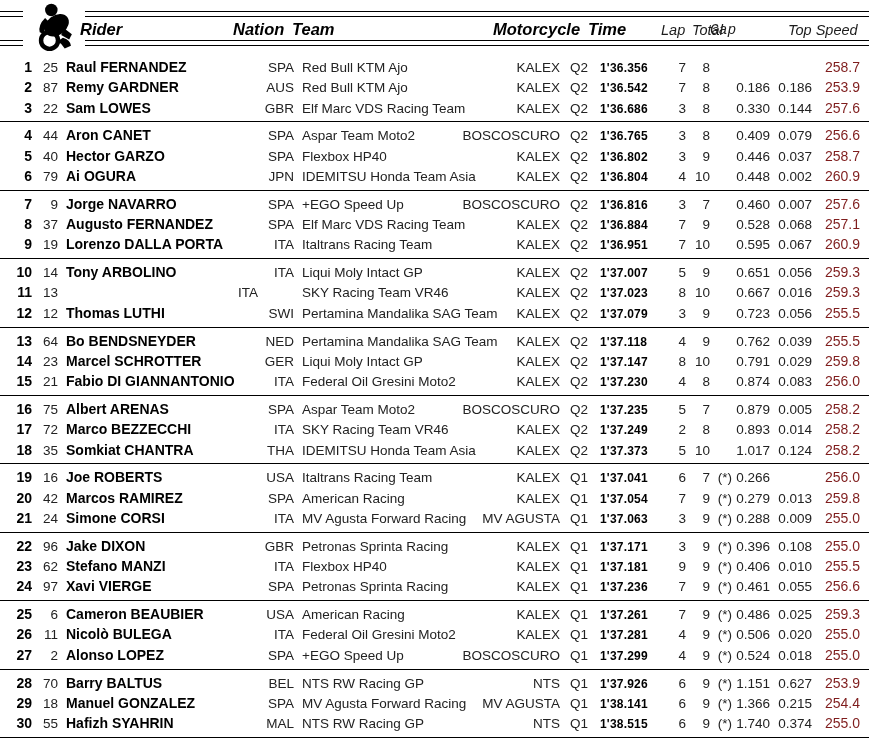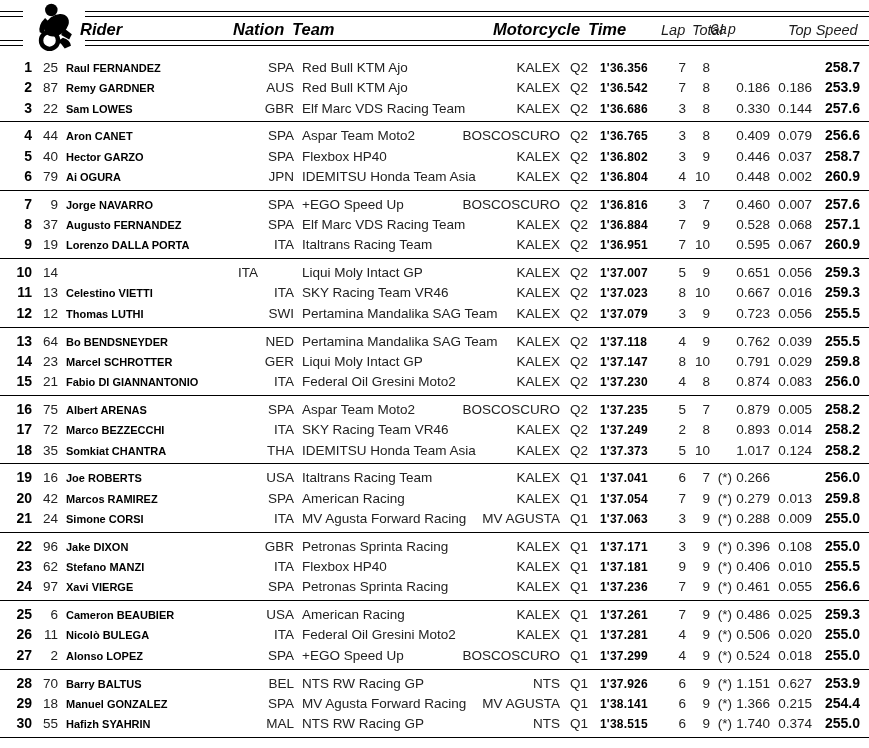--- a/index.html
+++ b/index.html
@@ -48,32 +48,32 @@
     display:grid;
     grid-template-columns:32px 26px 8px 192px 36px 8px 158px 100px 10px 24px 6px 64px 22px 24px 24px 36px 42px 48px;
     align-items:baseline;
     height:20.3px;
     line-height:20.3px;
     font-size:13.5px;
   }
   .c{white-space:nowrap;}
   .pos{text-align:right;font-weight:bold;font-size:14px;color:#000;}
   .num{text-align:right;color:#222;}
-  .name{grid-column:4;overflow:hidden;font-weight:bold;font-size:11px;color:#000;}
+  .name{grid-column:4;overflow:hidden;font-weight:bold;font-size:14px;color:#000;}
   .nation{text-align:right;color:#222;}
   .team{grid-column:7;overflow:visible;color:#222;}
   .moto{text-align:right;color:#222;}
   .sess{grid-column:10;text-align:left;color:#222;}
   .time{grid-column:12;font-weight:bold;font-size:12px;color:#000;letter-spacing:.2px;}
   .lap{text-align:right;color:#222;}
   .total{text-align:right;color:#222;}
   .star{text-align:right;padding-right:2px;color:#222;}
   .gap1{text-align:right;color:#222;}
   .gap2{text-align:right;color:#222;}
-  .speed{text-align:right;font-weight:bold;font-size:14px;color:#000000;}
+  .speed{text-align:right;font-weight:normal;font-size:14px;color:#7f1d1d;}
 </style>
 </head>
 <body>
 
 <div id="sheet">
 
   <div id="hdr">
     <div class="dbl-line" id="dbl-top"></div>
     <div class="dbl-line" id="dbl-bot"></div>
 
@@ -290,40 +290,40 @@
     <span class="c gap1">0.595</span>
     <span class="c gap2">0.067</span>
     <span class="c speed">260.9</span>
   </div>
       </div>
       <div class="group">
         <div class="row">
     <span class="c pos">10</span>
     <span class="c num">14</span>
     <span class="c"></span>
+    <span class="c name">Tony ARBOLINO</span>
     <span class="c nation">ITA</span>
     <span class="c"></span>
     <span class="c team">Liqui Moly Intact GP</span>
     <span class="c moto">KALEX</span>
     <span class="c"></span>
     <span class="c sess">Q2</span>
     <span class="c"></span>
     <span class="c time">1'37.007</span>
     <span class="c lap">5</span>
     <span class="c total">9</span>
     <span class="c star"></span>
     <span class="c gap1">0.651</span>
     <span class="c gap2">0.056</span>
     <span class="c speed">259.3</span>
   </div>
         <div class="row">
     <span class="c pos">11</span>
     <span class="c num">13</span>
     <span class="c"></span>
-    <span class="c name">Celestino VIETTI</span>
     <span class="c nation">ITA</span>
     <span class="c"></span>
     <span class="c team">SKY Racing Team VR46</span>
     <span class="c moto">KALEX</span>
     <span class="c"></span>
     <span class="c sess">Q2</span>
     <span class="c"></span>
     <span class="c time">1'37.023</span>
     <span class="c lap">8</span>
     <span class="c total">10</span>

